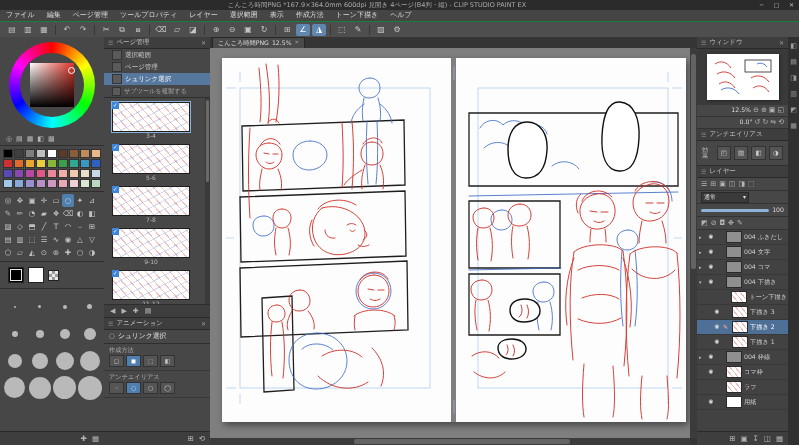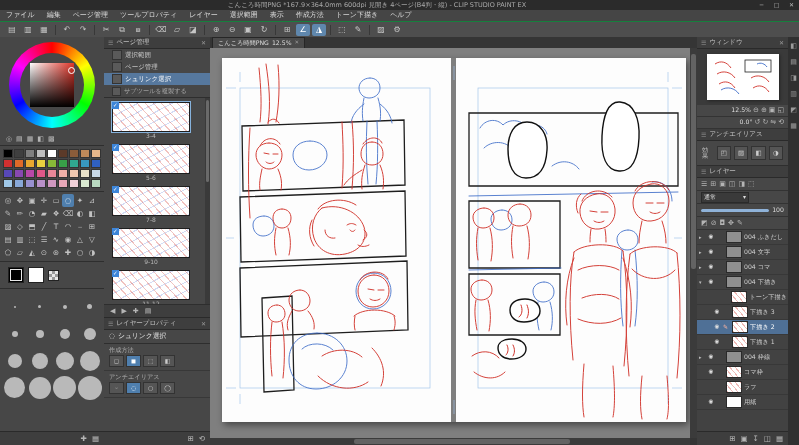--- a/index.html
+++ b/index.html
@@ -404,21 +404,21 @@
     </div>
   <div id="pages-footer">
 
   <span class="mini-icon">◀</span>
       <span class="mini-icon">▶</span>
       <span class="mini-icon">✚</span>
       <span class="mini-icon">▤</span>
     </div>
   <div class="panel-header">
     <span class="hicon">☰</span>
-    <span>レイヤープロパティ</span>
+    <span>アニメーション</span>
     <span class="hclose">✕</span>
   </div>
   <div id="tp-sub">
     <span class="hicon">◌</span>
     <span>シュリンク選択</span>
   </div>
   <div>
 
       <div class="prop-block">
         <div class="prop-label">作成方法</div>

